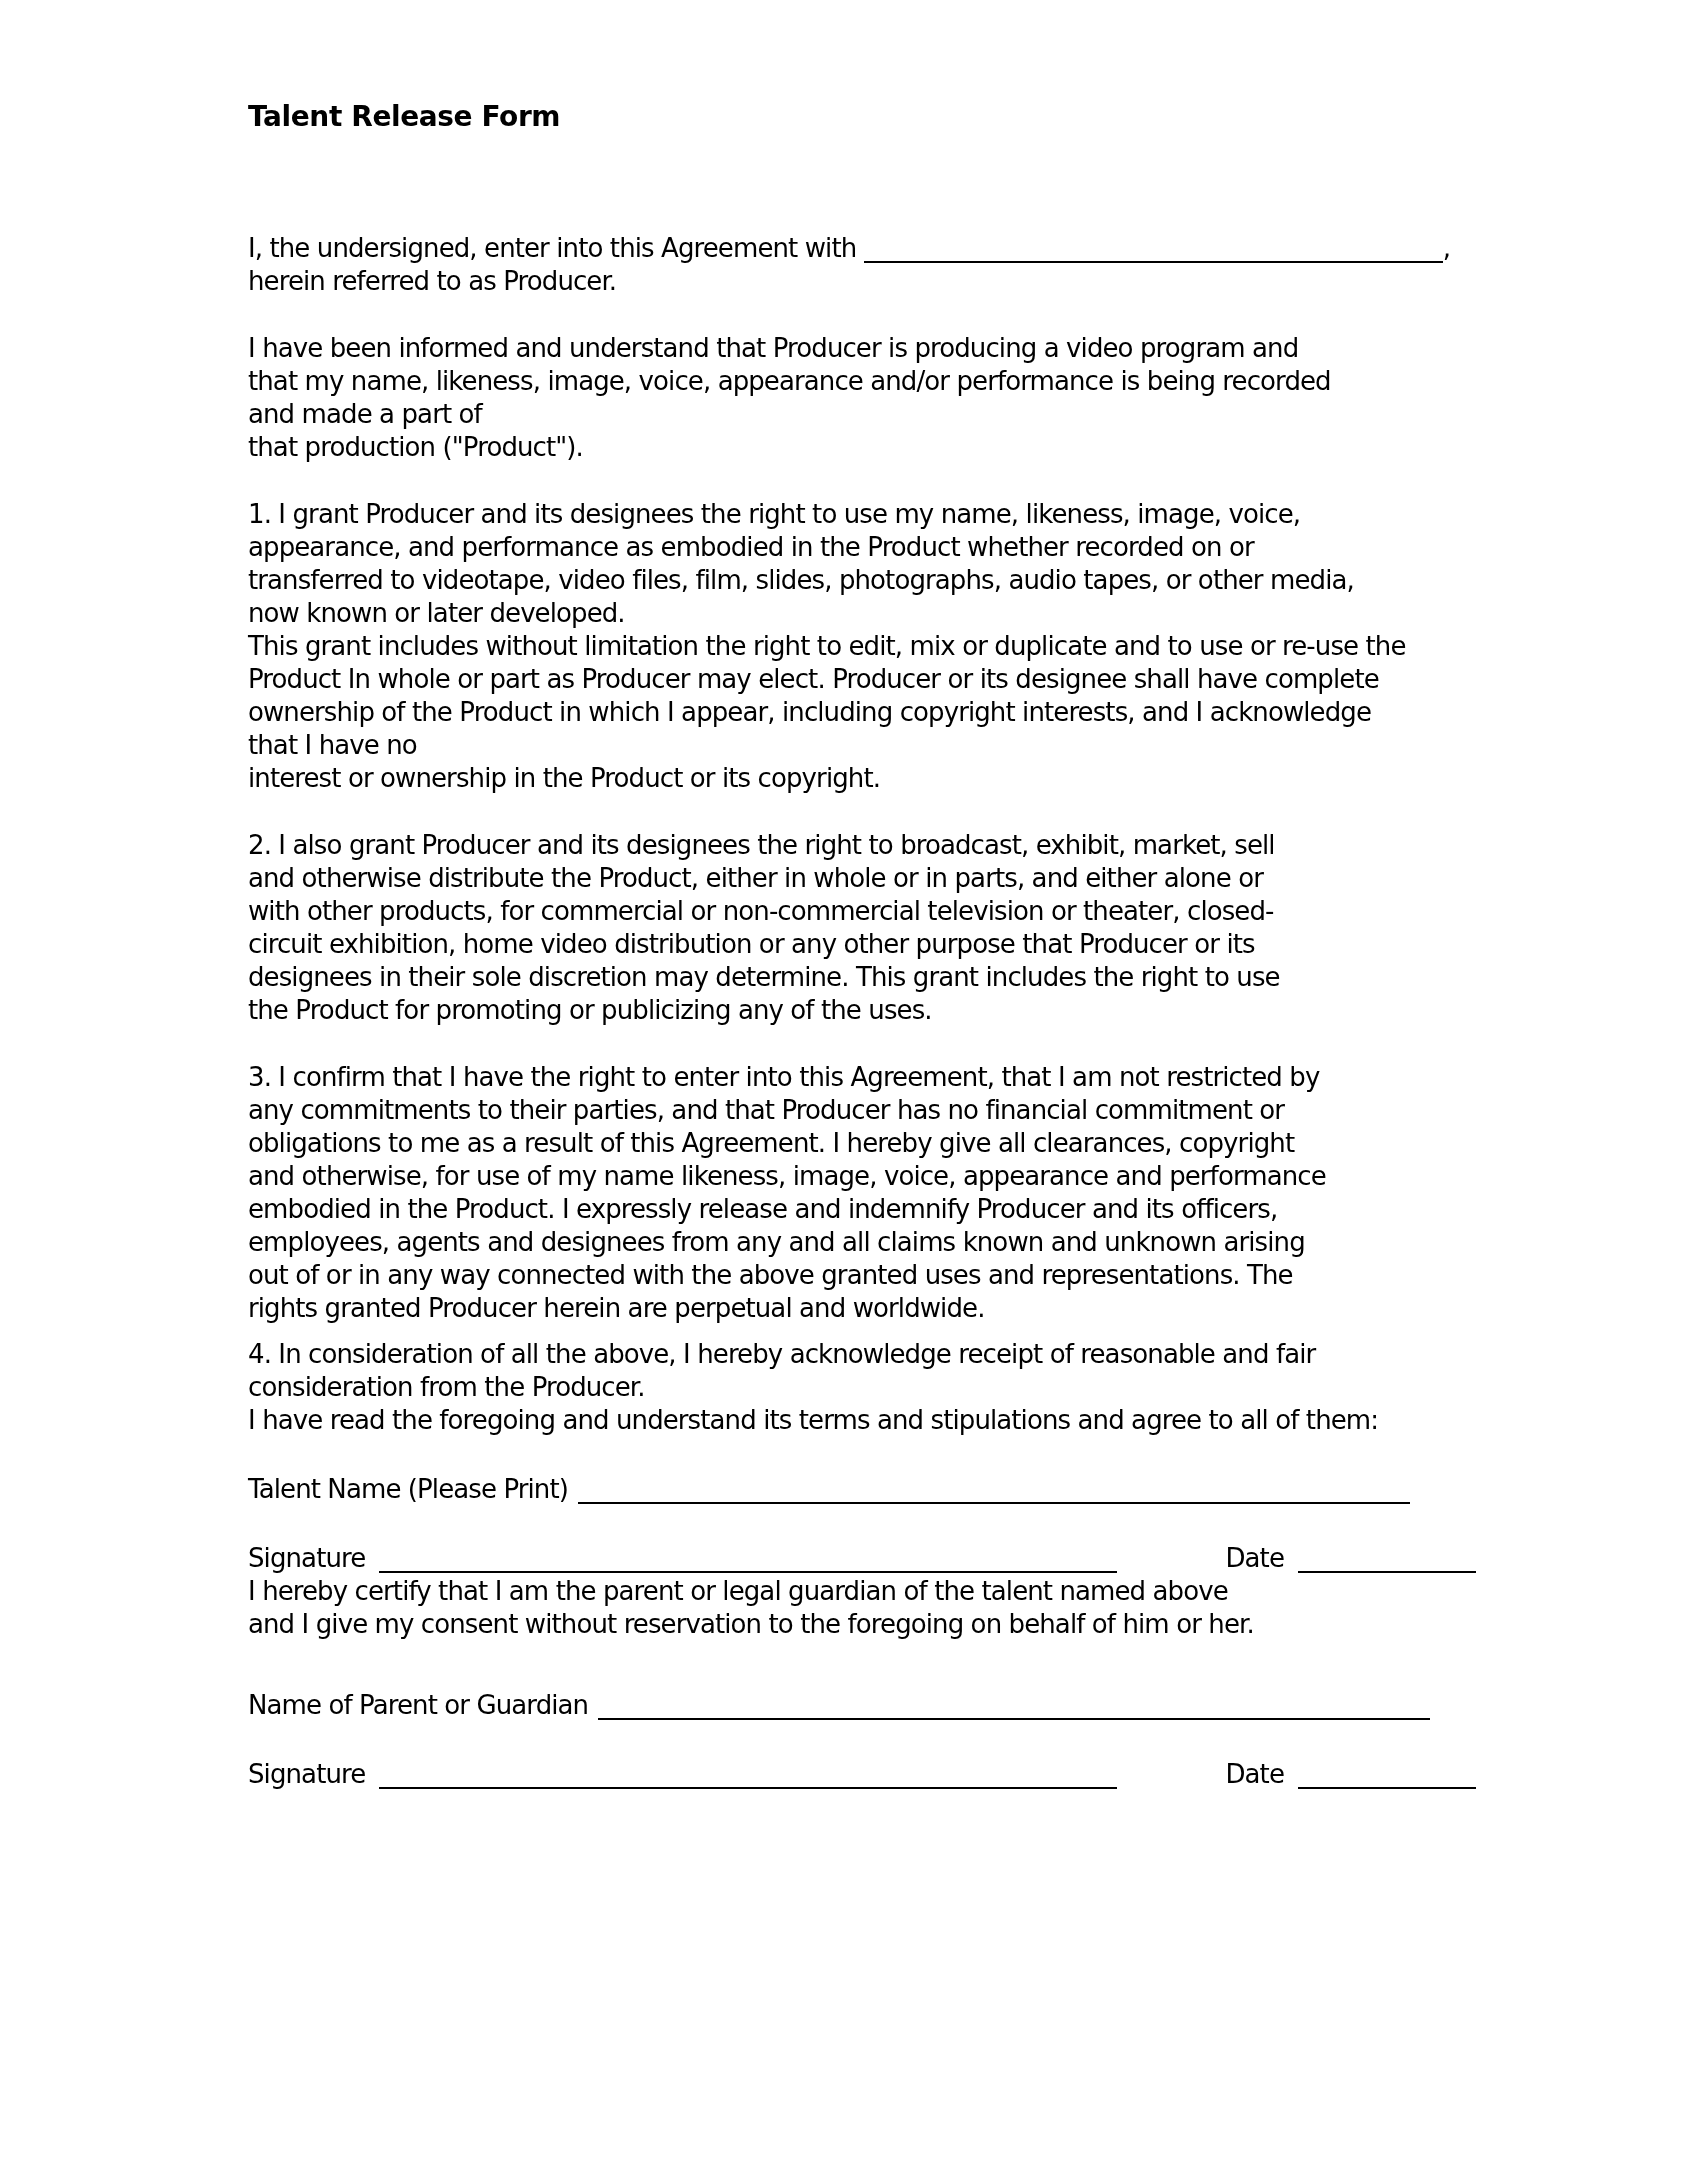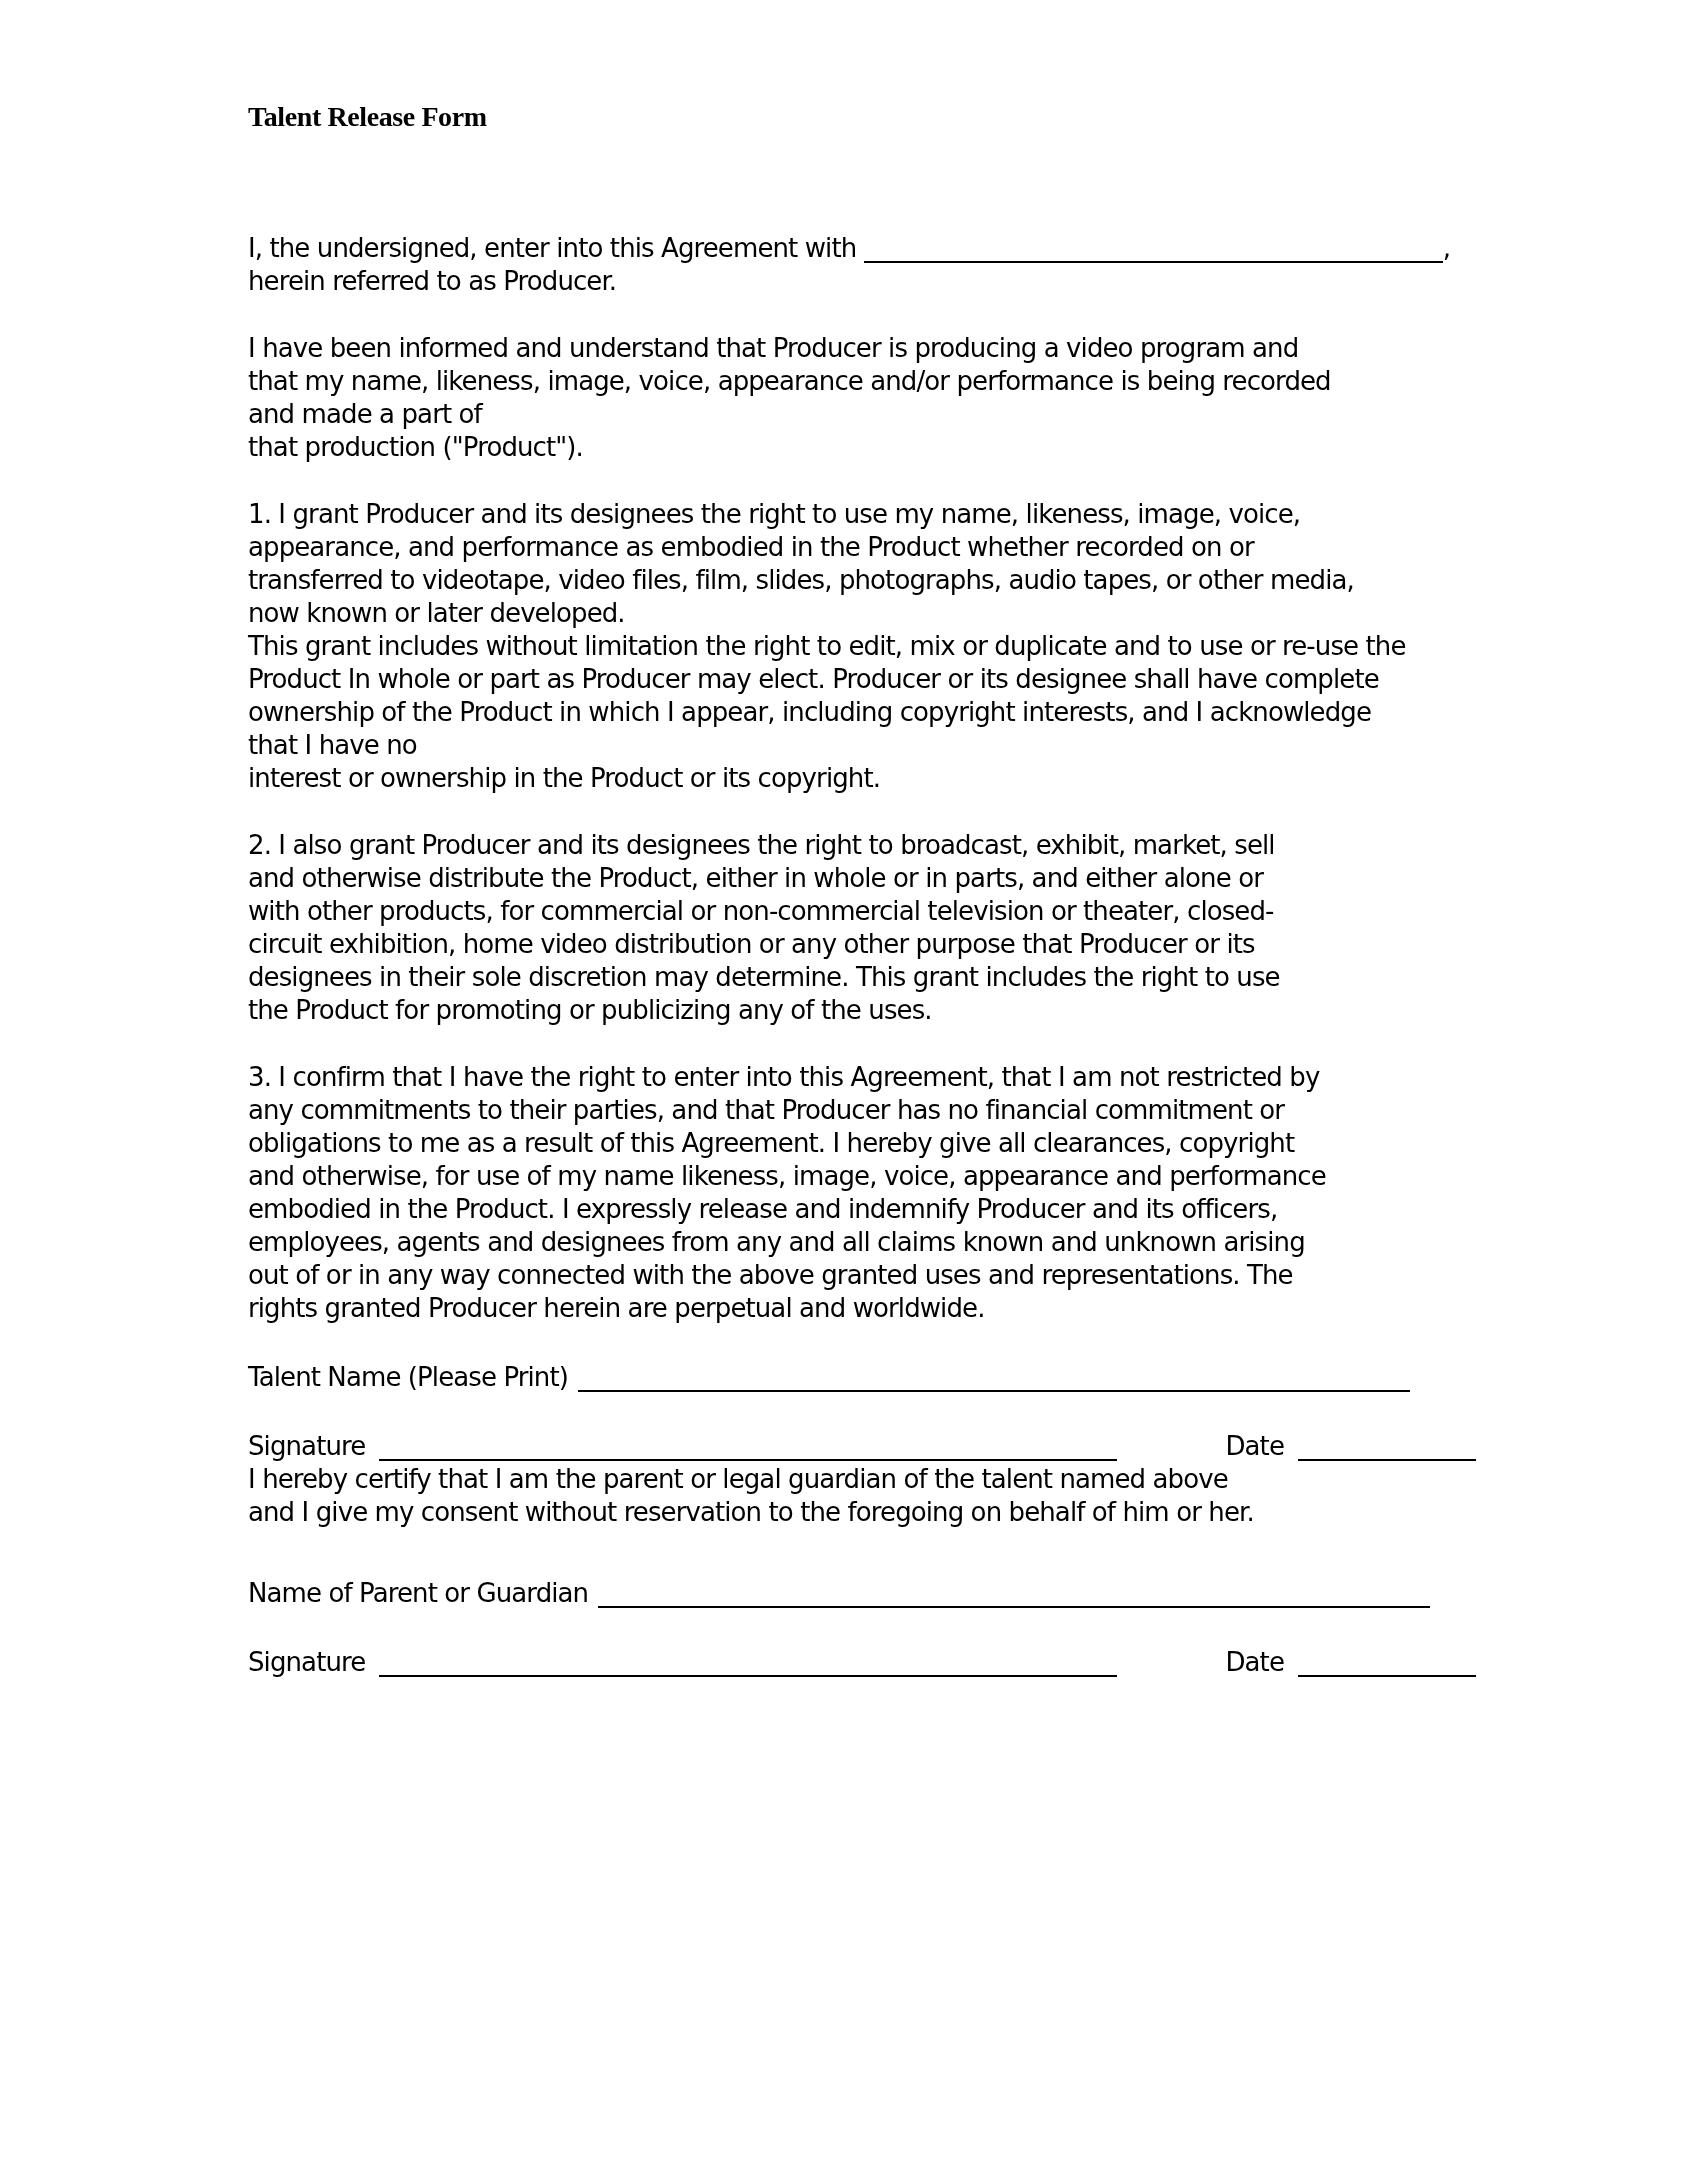--- a/index.html
+++ b/index.html
@@ -20,21 +20,20 @@
     top: 99px;
     left: 248px;
     width: 1287px;
   }
   .title {
     font-size: 28px;
     font-weight: bold;
     letter-spacing: -0.4px;
     margin: 0 0 97px 0;
     line-height: 36px;
-    font-family: Liberation Serif, serif;
   }
   .para {
     font-size: 26px;
     letter-spacing: -0.9px;
     line-height: 33px;
     white-space: pre-line;
     margin: 0 0 34px 0;
   }
   .para.tight { margin-bottom: 13px; }
   .intro-line1 { white-space: nowrap; }
@@ -107,20 +106,23 @@
 
   <p class="para tight">3. I confirm that I have the right to enter into this Agreement, that I am not restricted by
 any commitments to their parties, and that Producer has no financial commitment or
 obligations to me as a result of this Agreement. I hereby give all clearances, copyright
 and otherwise, for use of my name likeness, image, voice, appearance and performance
 embodied in the Product. I expressly release and indemnify Producer and its officers,
 employees, agents and designees from any and all claims known and unknown arising
 out of or in any way connected with the above granted uses and representations. The
 rights granted Producer herein are perpetual and worldwide.</p>
 
+  <p class="para">4. In consideration of all the above, I hereby acknowledge receipt of reasonable and fair
+consideration from the Producer.
+I have read the foregoing and understand its terms and stipulations and agree to all of them:</p>
 
   <div class="field-row row-talent-name">
     <span class="label">Talent Name (Please Print)</span>
     <span class="blank blank-wide name-blank"></span>
   </div>
 
   <div class="field-row sig-row">
     <span class="label">Signature</span>
     <span class="blank sig-blank"></span>
     <span class="date-group">

